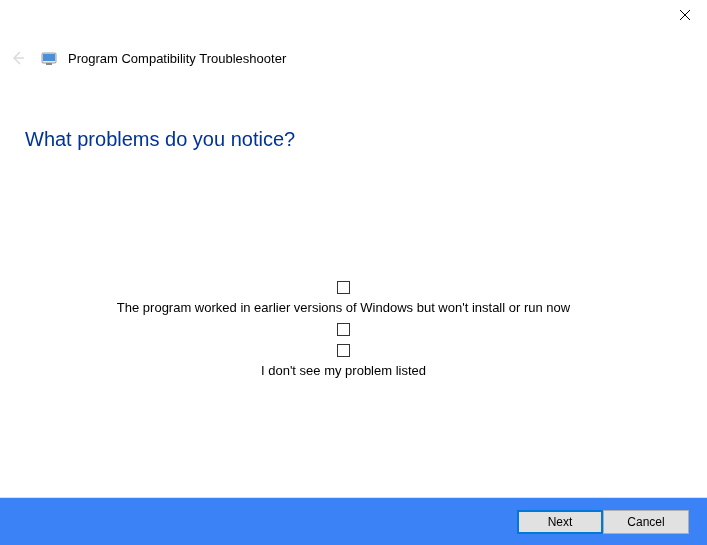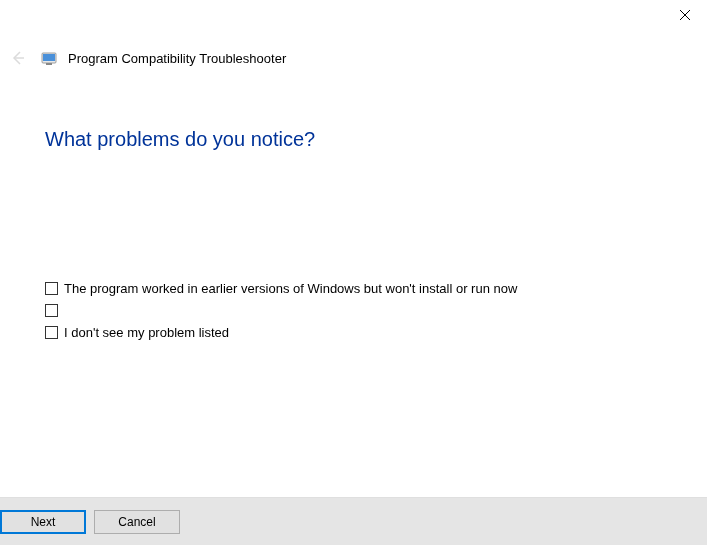--- a/index.html
+++ b/index.html
@@ -46,56 +46,57 @@
       height: 18px;
       display: flex;
       align-items: center;
       justify-content: center;
     }
     .wizard-title {
       font-size: 13px;
       color: #000;
     }
     .content {
-      padding: 58px 45px 0 45px;
+      padding: 58px 45px 0 25px;
     }
     .heading {
       font-size: 20px;
       font-weight: 400;
       color: #003399;
       margin-bottom: 130px;
     }
     .option-list {
       display: flex;
       flex-direction: column;
       gap: 8px;
     }
     .option {
       display: flex;
       align-items: center;
       gap: 6px;
       font-size: 13px;
       color: #000;
+      flex-direction: column;
     }
     .cb {
       width: 13px;
       height: 13px;
       border: 1px solid #333;
       background: #fff;
       flex-shrink: 0;
     }
     .footer {
       position: absolute;
       bottom: 0; left: 0; right: 0;
       height: 48px;
-      background: #e5e5e5;
+      background: #3b82f6;
       border-top: 1px solid #dfdfdf;
       display: flex;
+      justify-content: flex-end;
       align-items: center;
-      gap: 8px;
       padding-right: 18px;
     }
     .btn {
       min-width: 86px;
       height: 24px;
       font-size: 12px;
       font-family: inherit;
       background: #e1e1e1;
       border: 1px solid #adadad;
       cursor: pointer;

